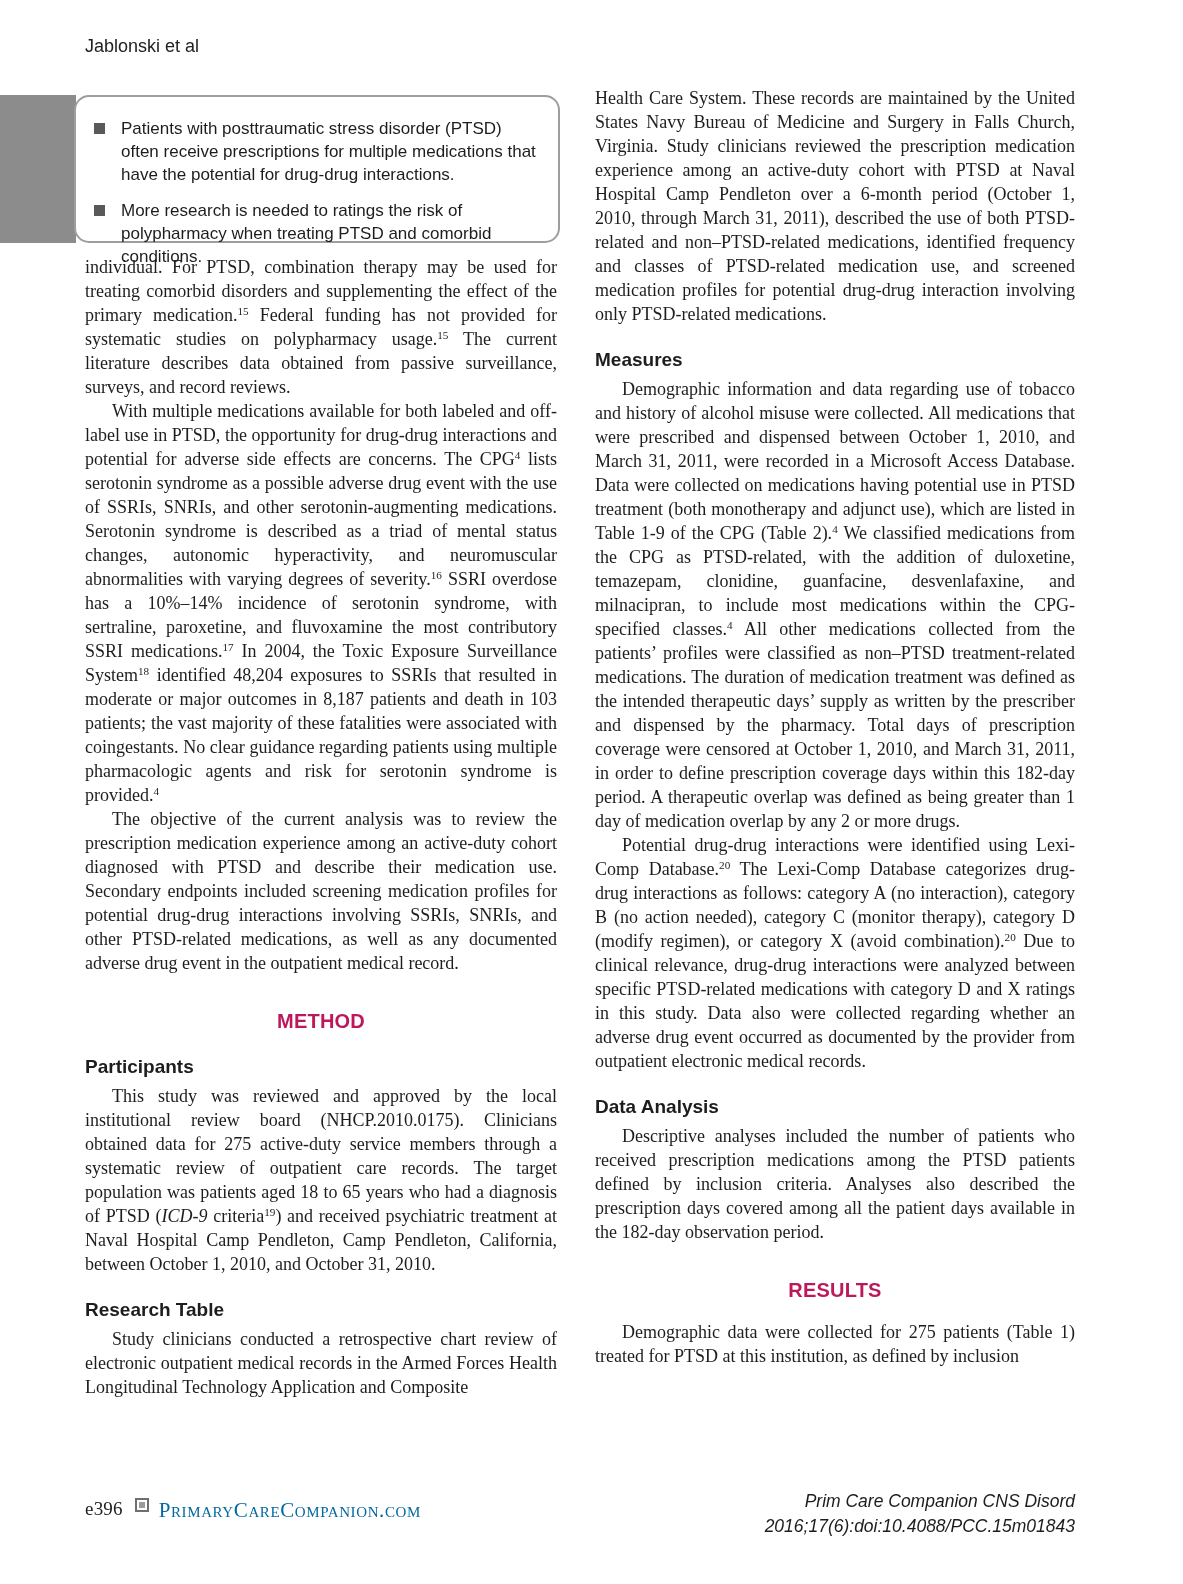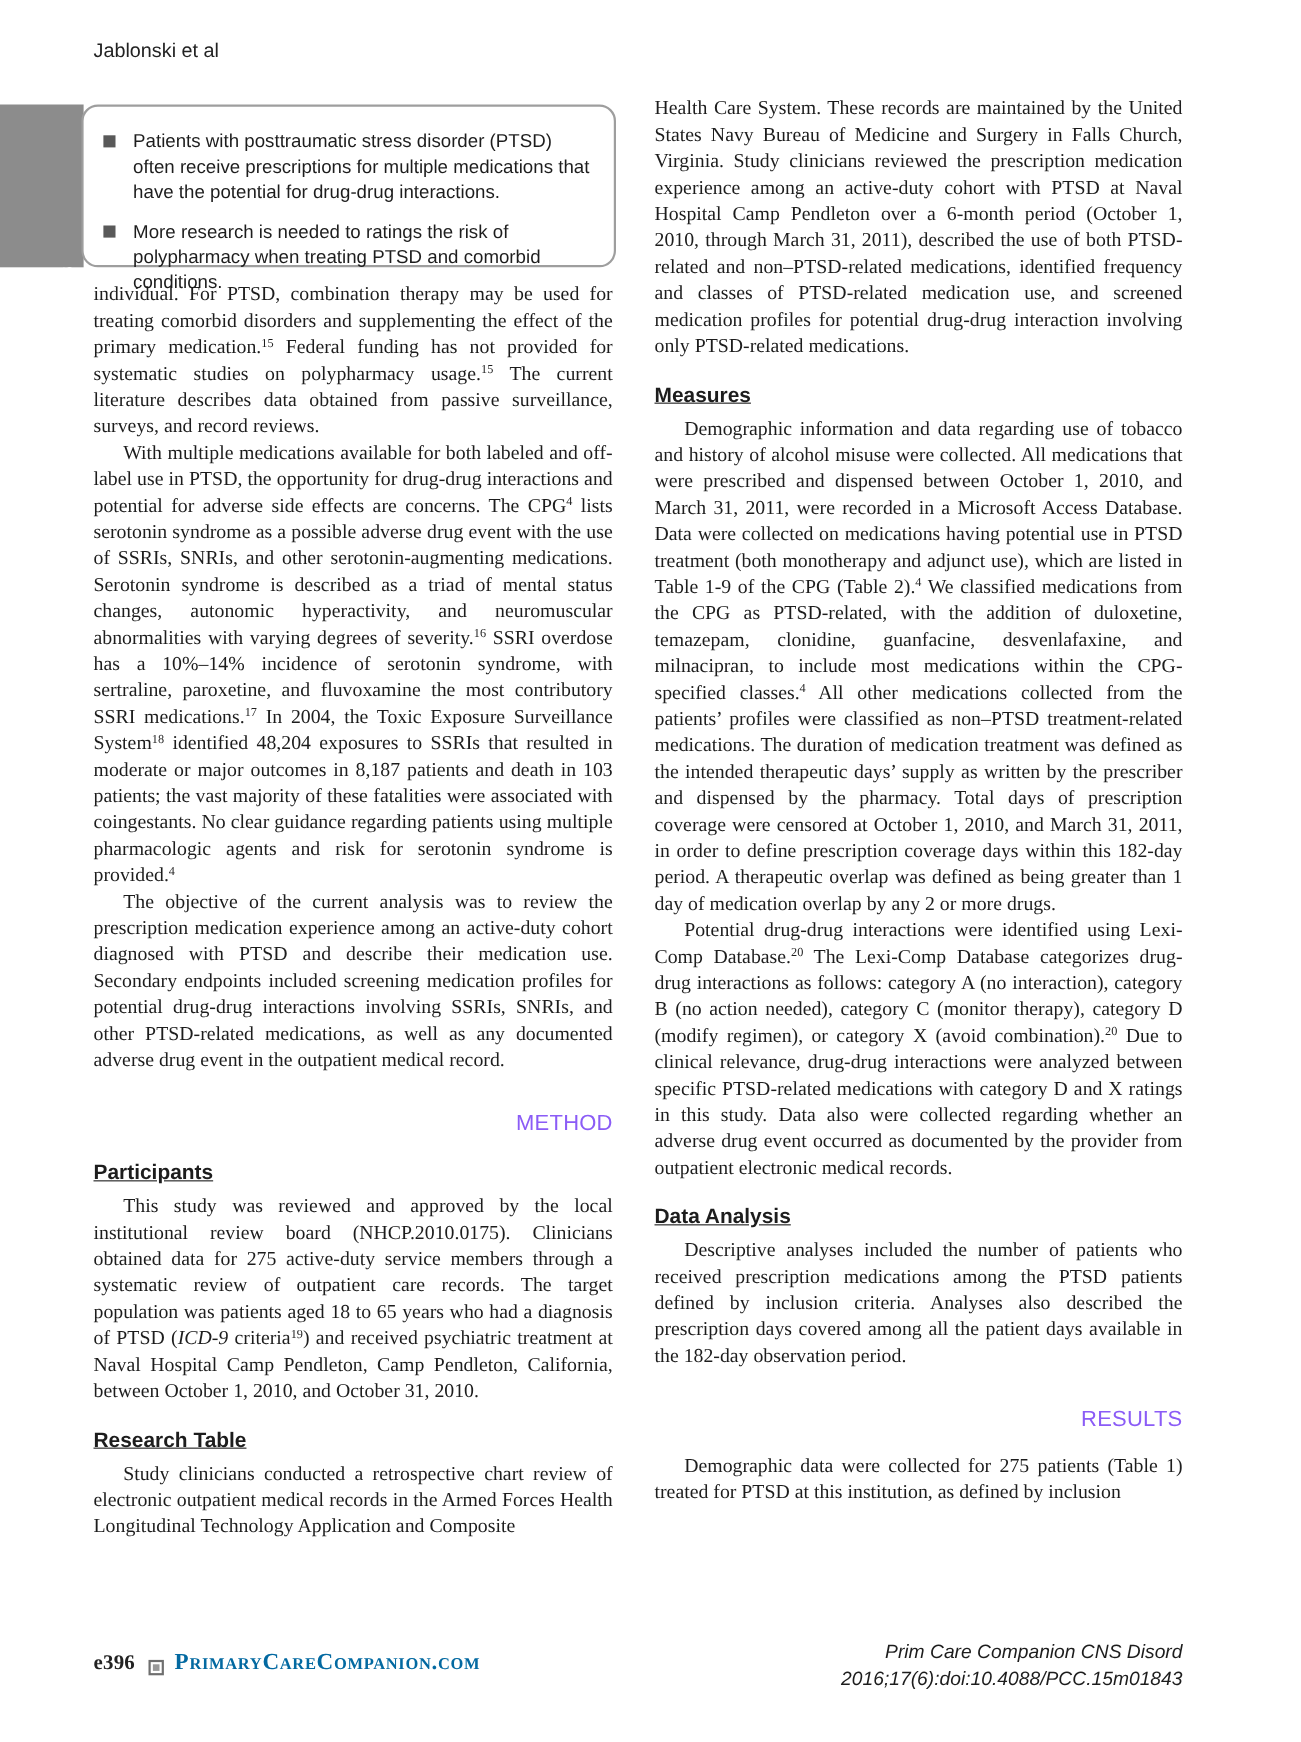--- a/index.html
+++ b/index.html
@@ -55,33 +55,33 @@
   
   .col { position:absolute; text-align:justify; font-size:18px; line-height:24px; }
   .col-left  { left:85px;  top:255px; width:472px; }
   .col-right { left:595px; top:86px;  width:480px; }
   .col p.para { margin:0; }
   .col p.ind { text-indent:27px; }
   .col sup { font-size:0.62em; line-height:0; vertical-align:baseline; position:relative; top:-0.55em; }
   .col em { font-style:italic; }
   .h1 {
     font-family:"Liberation Sans", sans-serif;
-    font-weight:normal; font-size:20px; color:#8b5cf6;
-    text-align:right; margin:34px 0 18px 0; letter-spacing:0.2px;
+    font-weight:bold; font-size:20px; color:#be185d;
+    text-align:center; margin:34px 0 18px 0; letter-spacing:0.2px;
   }
   .h2 {
     font-family:"Liberation Sans", sans-serif;
     font-weight:bold; font-size:19px; color:#1d1d1d;
-    text-align:left; margin:22px 0 5px 0;text-decoration:underline;
+    text-align:left; margin:22px 0 5px 0;
   }
   
   .footer-left {
     position:absolute; left:85px; top:1498px;
     font-size:19px; color:#222222;
-    display:flex; align-items:flex-end;font-weight:bold;
+    display:flex; align-items:flex-start;
   }
   .footer-page { letter-spacing:0.2px; }
   .footer-sq {
     display:inline-block; width:14px; height:14px;
     border:2px solid #6f6f6f; background:#ffffff;
     margin:0 10px 0 12px; position:relative;
   }
   .footer-sq::after {
     content:""; position:absolute; left:2px; top:2px; width:6px; height:6px;
     background:#9a9a9a;

